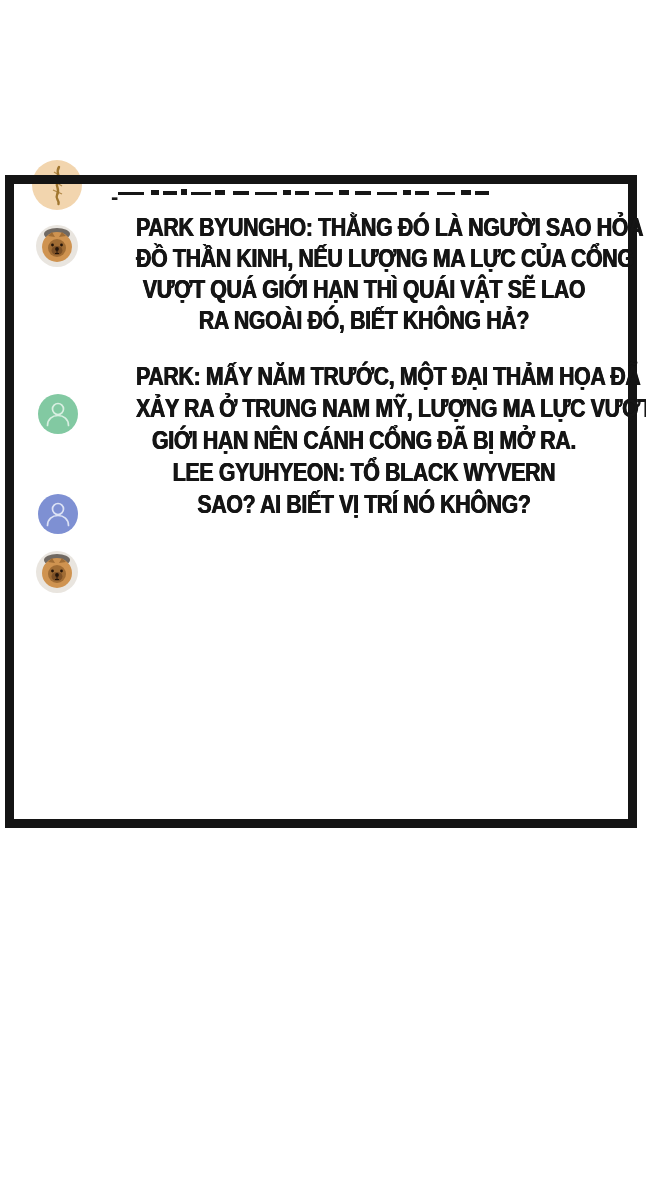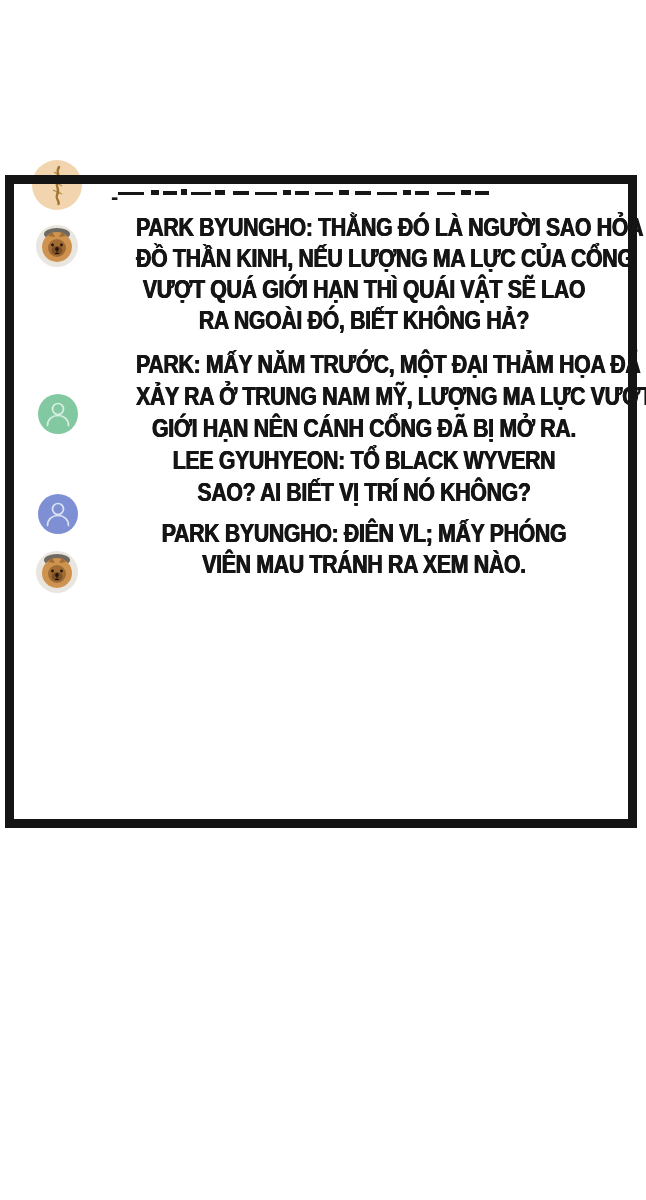--- a/index.html
+++ b/index.html
@@ -110,26 +110,22 @@
     </svg>
   </div>
 
   <div class="msg msg-1" style="top:212px;">
     <div class="chat-line">PARK BYUNGHO: THẰNG ĐÓ LÀ NGƯỜI SAO HỎA À?</div>
     <div class="chat-line">ĐỒ THẦN KINH, NẾU LƯỢNG MA LỰC CỦA CỔNG</div>
     <div class="chat-line">VƯỢT QUÁ GIỚI HẠN THÌ QUÁI VẬT SẼ LAO</div>
     <div class="chat-line">RA NGOÀI ĐÓ, BIẾT KHÔNG HẢ?</div>
   </div>
 
-  <div class="msg msg-2" style="top:348px;">
+  <div class="msg msg-2" style="top:360px;">
     <div class="chat-line">PARK: MẤY NĂM TRƯỚC, MỘT ĐẠI THẢM HỌA ĐÃ</div>
     <div class="chat-line">XẢY RA Ở TRUNG NAM MỸ, LƯỢNG MA LỰC VƯỢT QUÁ</div>
     <div class="chat-line">GIỚI HẠN NÊN CÁNH CỔNG ĐÃ BỊ MỞ RA.</div>
     <div class="chat-line">LEE GYUHYEON: TỔ BLACK WYVERN</div>
     <div class="chat-line">SAO? AI BIẾT VỊ TRÍ NÓ KHÔNG?</div>
   </div>
 
-  <div class="msg msg-3" style="top:518px;">
-    <div class="chat-line">PARK BYUNGHO: ĐIÊN VL; MẤY PHÓNG</div>
-    <div class="chat-line">VIÊN MAU TRÁNH RA XEM NÀO.</div>
-  </div>
 
 </div>
 
 </body></html>

